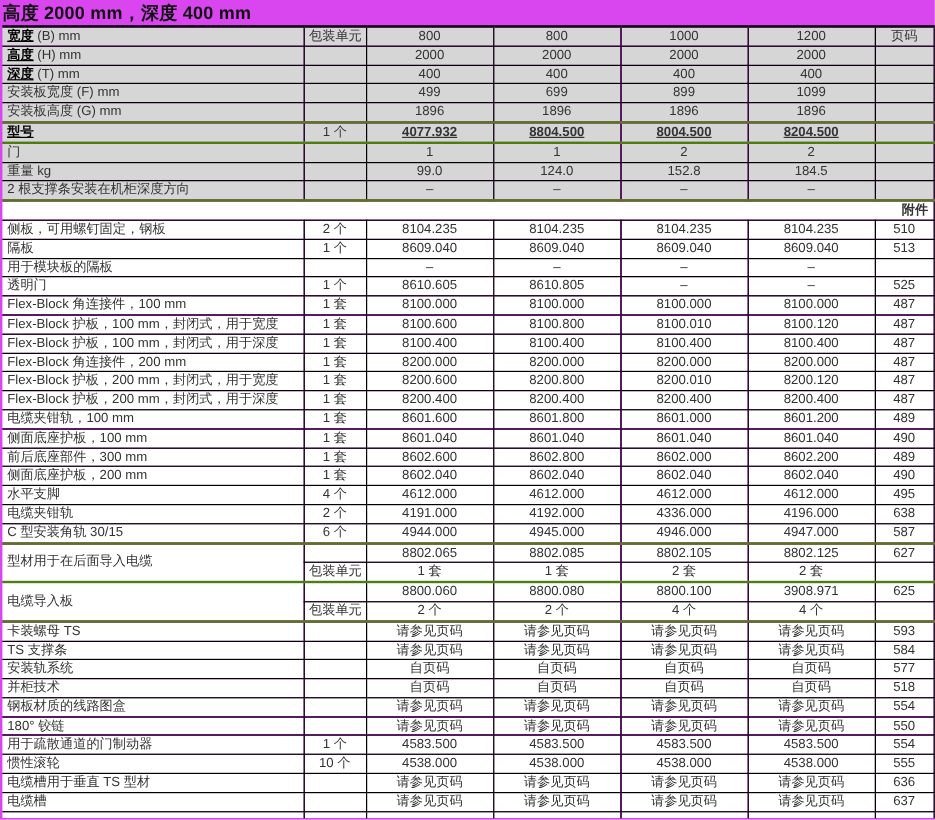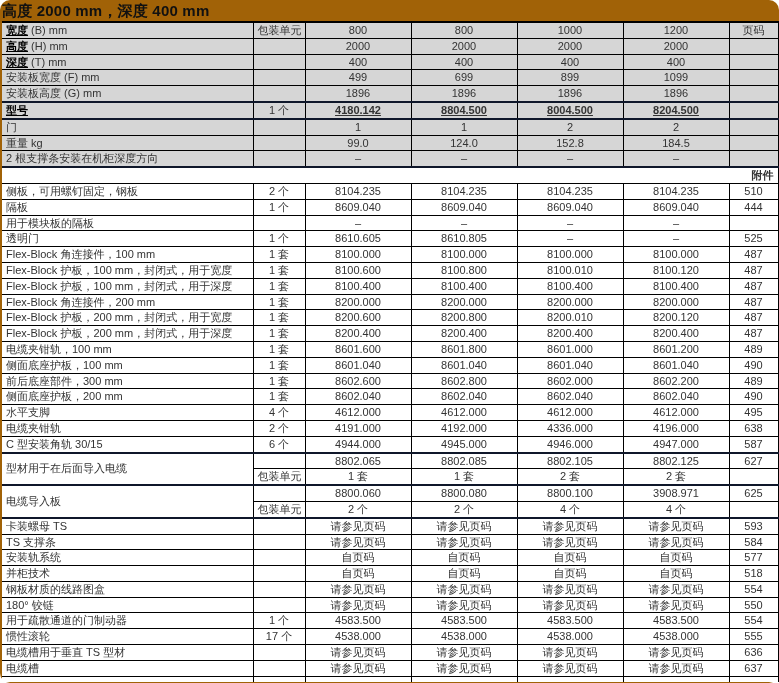--- a/index.html
+++ b/index.html
@@ -1,41 +1,41 @@
 <!DOCTYPE html>
 <html><head>
 <meta charset="utf-8">
 <style>
   html,body { margin:0; padding:0; background:#ffffff; }
   body {
     width:779px; height:683px; overflow:hidden;
     font-family:"Liberation Sans","DejaVu Sans",sans-serif;
     -webkit-font-smoothing:antialiased;
   }
-  .page { position:relative; width:779px; height:683px; background:#a16207;border-radius:10px; }
+  .page { position:relative; width:779px; height:683px; background:#d946ef; }
   .title {
     height:21px; box-sizing:border-box; padding:2px 0 0 2px;
     font-size:15px; font-weight:bold; color:#111; letter-spacing:0.2px;
     white-space:nowrap;
   }
   table.spec {
     border-collapse:collapse; table-layout:fixed;
     width:776px; margin-left:2px;
   }
   table.spec td {
     border-right:1px solid #000;
     border-bottom:1px solid #000;
     height:14.8px; line-height:14.8px;
     font-size:11px; color:#333;
     padding:0 4px; box-sizing:content-box;
     white-space:nowrap; overflow:hidden;
     background:#fff;
   }
   tr.first td { border-top:2px solid #000; }
-  tr.tt td    { border-top:2px solid #0f172a; }
+  tr.tt td    { border-top:2px solid #4d7c0f; }
   tr.shaded td { background:#d6d6d6; }
   td.lab { text-align:left; }
   td.c   { text-align:center; padding:0 1px; }
   span.b, td.b { font-weight:bold; color:#000;text-decoration:underline; }
   td.section-cell {
     border-right:none; font-weight:bold; color:#000;
     background:#fff; text-align:right;
   }
   tr.stub td { border-bottom:none; height:5px; line-height:5px; }
 </style>
@@ -96,21 +96,21 @@
           <td class="c"></td>
           <td class="c">1896</td>
           <td class="c">1896</td>
           <td class="c">1896</td>
           <td class="c">1896</td>
           <td class="c"></td>
         </tr>
         <tr class="shaded tt">
           <td class="lab"><span class="b">型号</span></td>
           <td class="c">1 个</td>
-          <td class="c b">4180.142</td>
+          <td class="c b">4077.932</td>
           <td class="c b">8804.500</td>
           <td class="c b">8004.500</td>
           <td class="c b">8204.500</td>
           <td class="c"></td>
         </tr>
         <tr class="shaded tt">
           <td class="lab"><span>门</span></td>
           <td class="c"></td>
           <td class="c">1</td>
           <td class="c">1</td>
@@ -148,21 +148,21 @@
           <td class="c">8104.235</td>
           <td class="c">510</td>
         </tr>
         <tr class="">
           <td class="lab"><span>隔板</span></td>
           <td class="c">1 个</td>
           <td class="c">8609.040</td>
           <td class="c">8609.040</td>
           <td class="c">8609.040</td>
           <td class="c">8609.040</td>
-          <td class="c">444</td>
+          <td class="c">513</td>
         </tr>
         <tr class="">
           <td class="lab"><span>用于模块板的隔板</span></td>
           <td class="c"></td>
           <td class="c">–</td>
           <td class="c">–</td>
           <td class="c">–</td>
           <td class="c">–</td>
           <td class="c"></td>
         </tr>
@@ -384,21 +384,21 @@
           <td class="lab"><span>用于疏散通道的门制动器</span></td>
           <td class="c">1 个</td>
           <td class="c">4583.500</td>
           <td class="c">4583.500</td>
           <td class="c">4583.500</td>
           <td class="c">4583.500</td>
           <td class="c">554</td>
         </tr>
         <tr class="">
           <td class="lab"><span>惯性滚轮</span></td>
-          <td class="c">17 个</td>
+          <td class="c">10 个</td>
           <td class="c">4538.000</td>
           <td class="c">4538.000</td>
           <td class="c">4538.000</td>
           <td class="c">4538.000</td>
           <td class="c">555</td>
         </tr>
         <tr class="">
           <td class="lab"><span>电缆槽用于垂直 TS 型材</span></td>
           <td class="c"></td>
           <td class="c">请参见页码</td>

